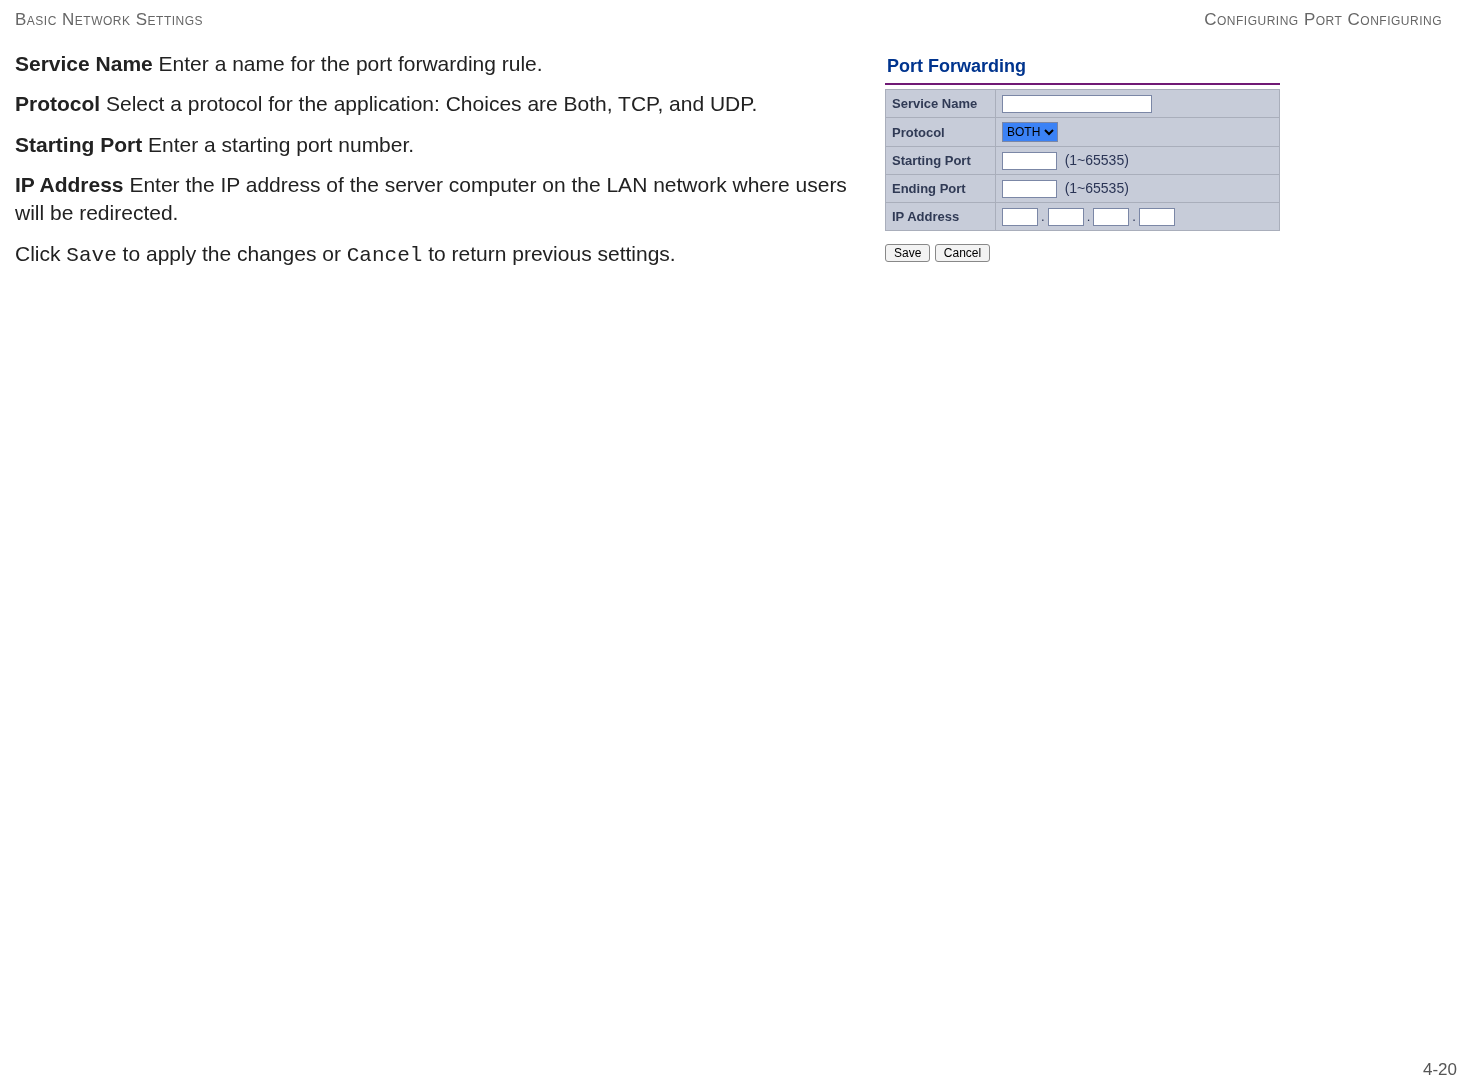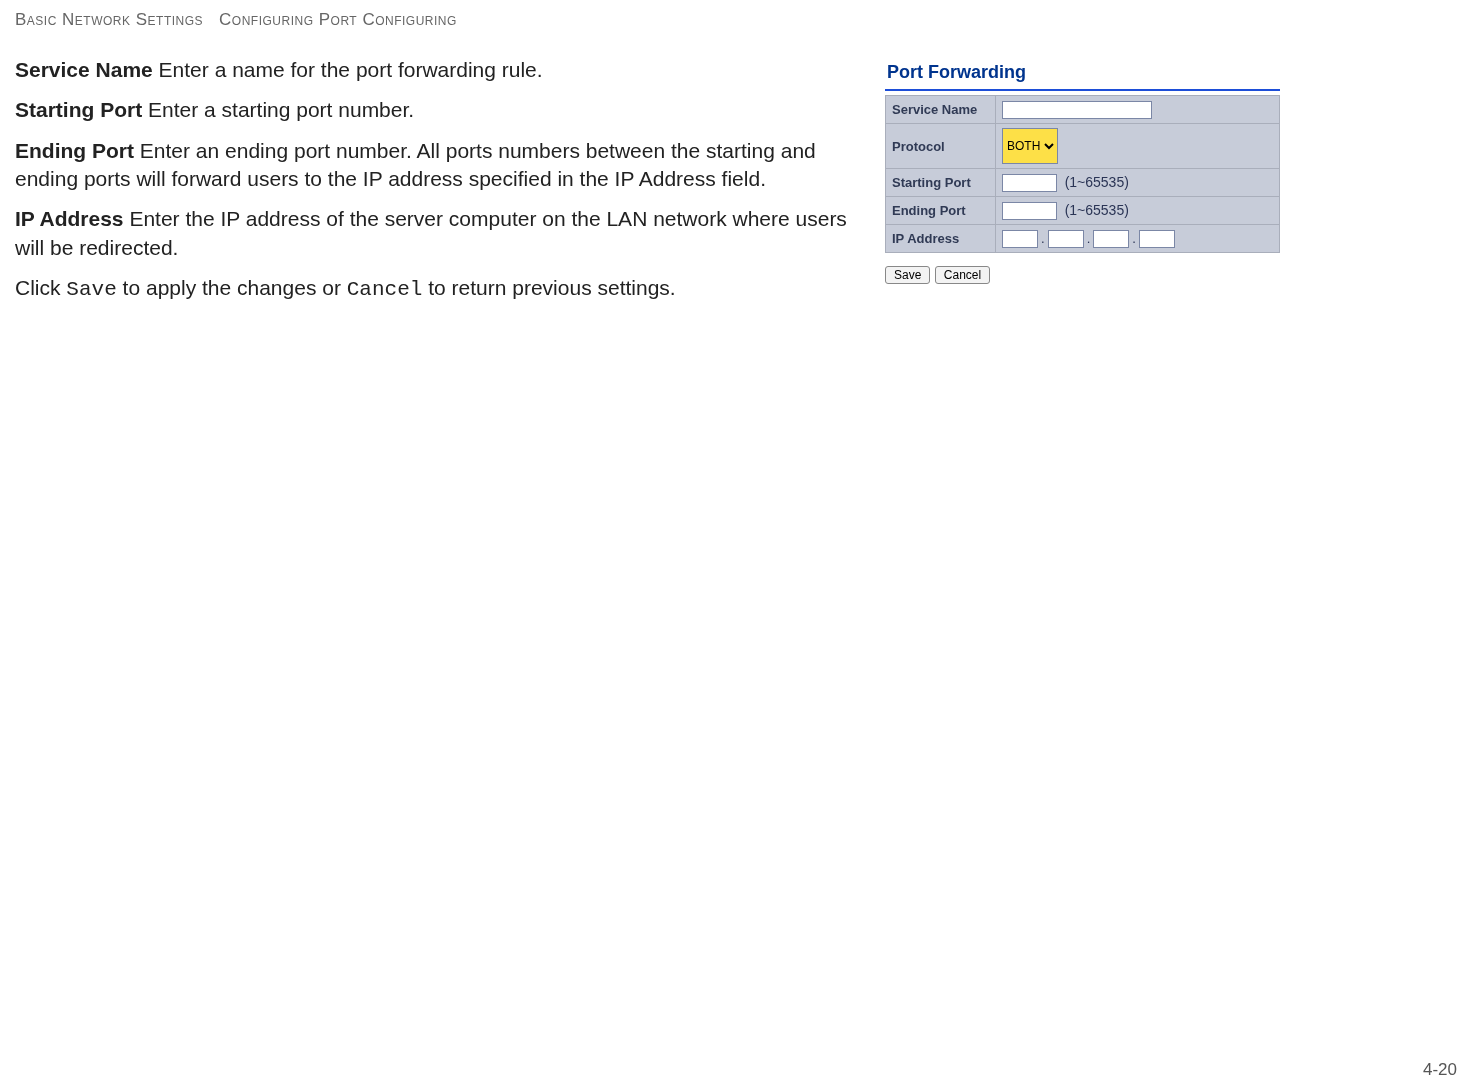--- a/index.html
+++ b/index.html
@@ -8,25 +8,26 @@
     padding: 10px 15px;
     font-family: Arial, Helvetica, sans-serif;
     color: #111;
     width: 1457px;
     height: 1090px;
     position: relative;
     background: #fff;
   }
   .header-row {
     display: flex;
+    justify-content: space-between;
     font-variant: small-caps;
     font-size: 17px;
     color: #666;
     letter-spacing: 0.5px;
-    margin-bottom: 26px;
+    margin-bottom: 20px;
     gap: 16px;
   }
   .main {
     display: flex;
     align-items: flex-start;
   }
   .left-col {
     flex: 0 0 860px;
     padding-right: 10px;
     font-size: 21px;
@@ -38,21 +39,21 @@
   .code { font-family: "Courier New", monospace; }
   .right-col {
     flex: 0 0 395px;
     margin-left: 10px;
   }
   .panel-title {
     color: #00348e;
     font-weight: bold;
     font-size: 18px;
     padding: 6px 2px 6px 2px;
-    border-bottom: 2px solid #1d4ed8;
+    border-bottom: 2px solid #701a75;
   }
   .form-table {
     width: 100%;
     border-collapse: collapse;
     margin-top: 4px;
     font-size: 13px;
   }
   .form-table td {
     border: 1px solid #a9aebb;
     padding: 4px 6px;
@@ -67,23 +68,23 @@
   }
   .form-table input[type="text"] {
     border: 1px solid #7b87a6;
     background: #fff;
     height: 18px;
     font-size: 12px;
     padding: 0 2px;
   }
   .form-table select {
     border: 1px solid #7b87a6;
-    background: #fde047;
+    background: #3b82f6;
     font-size: 12px;
-    height: 36px;
+    height: 20px;
   }
   .hint { color: #2a3455; font-size: 14px; margin-left: 4px; }
   .ip-sep { margin: 0 3px; color: #2a3455; font-size: 13px; }
   .btn-row { margin-top: 12px; }
   .btn {
     font-size: 12px;
     padding: 1px 8px;
     border: 1px solid #888;
     border-radius: 3px;
     background: #f3f3f3;
@@ -106,24 +107,24 @@
   <span>Basic Network Settings</span>
   <span>Configuring Port Configuring</span>
 </div>
 
 <div class="main">
   <div class="left-col">
     <p>
       <span class="term">Service Name</span><span>  Enter a name for the port forwarding rule.</span>
     </p>
     <p>
-      <span class="term">Starting Port</span><span>  Enter a starting port number.</span>
+      <span class="term">Protocol</span><span>  Select a protocol for the application: Choices are Both, TCP, and UDP.</span>
     </p>
     <p>
-      <span class="term">Ending Port</span><span>  Enter an ending port number. All ports numbers between the starting and ending ports will forward users to the IP address specified in the IP Address field.</span>
+      <span class="term">Starting Port</span><span>  Enter a starting port number.</span>
     </p>
     <p>
       <span class="term">IP Address</span><span>  Enter the IP address of the server computer on the LAN network where users will be redirected.</span>
     </p>
     <p>
       <span>Click </span><span class="code">Save</span><span> to apply the changes or </span><span class="code">Cancel</span><span> to return previous settings.</span>
     </p>
   </div>
 
   <div class="right-col">

